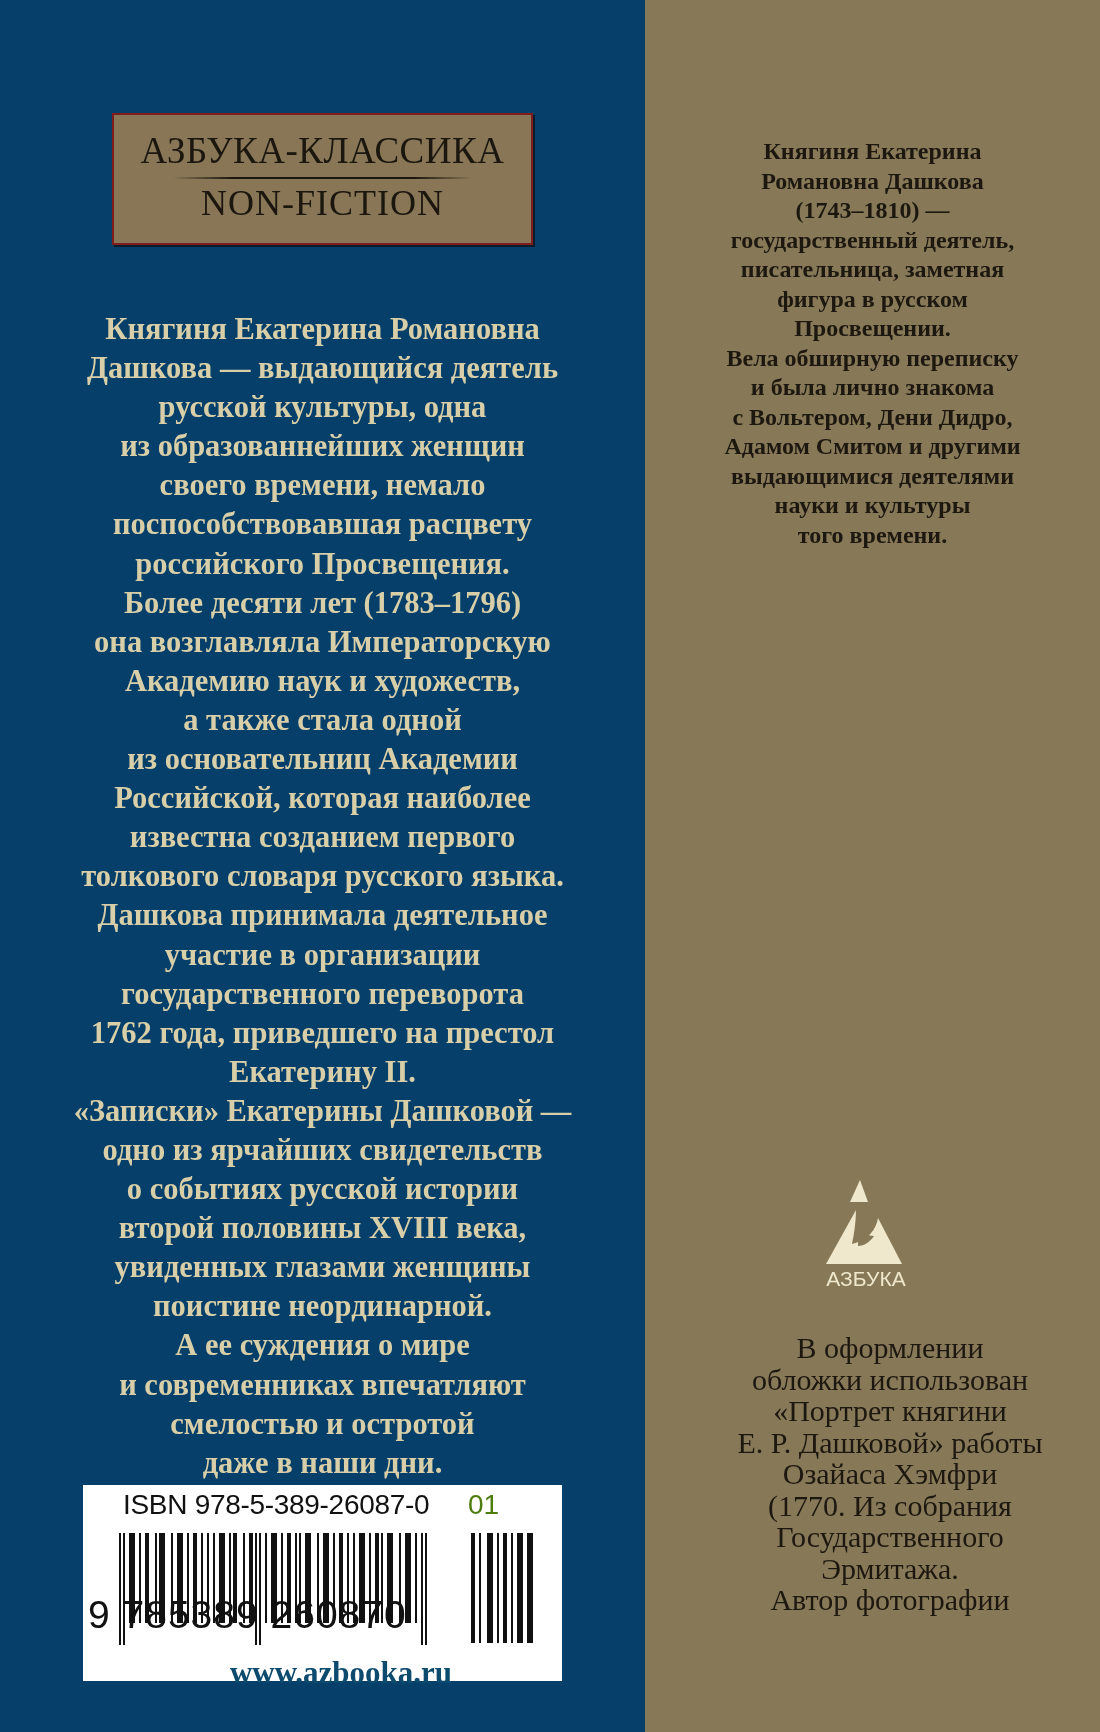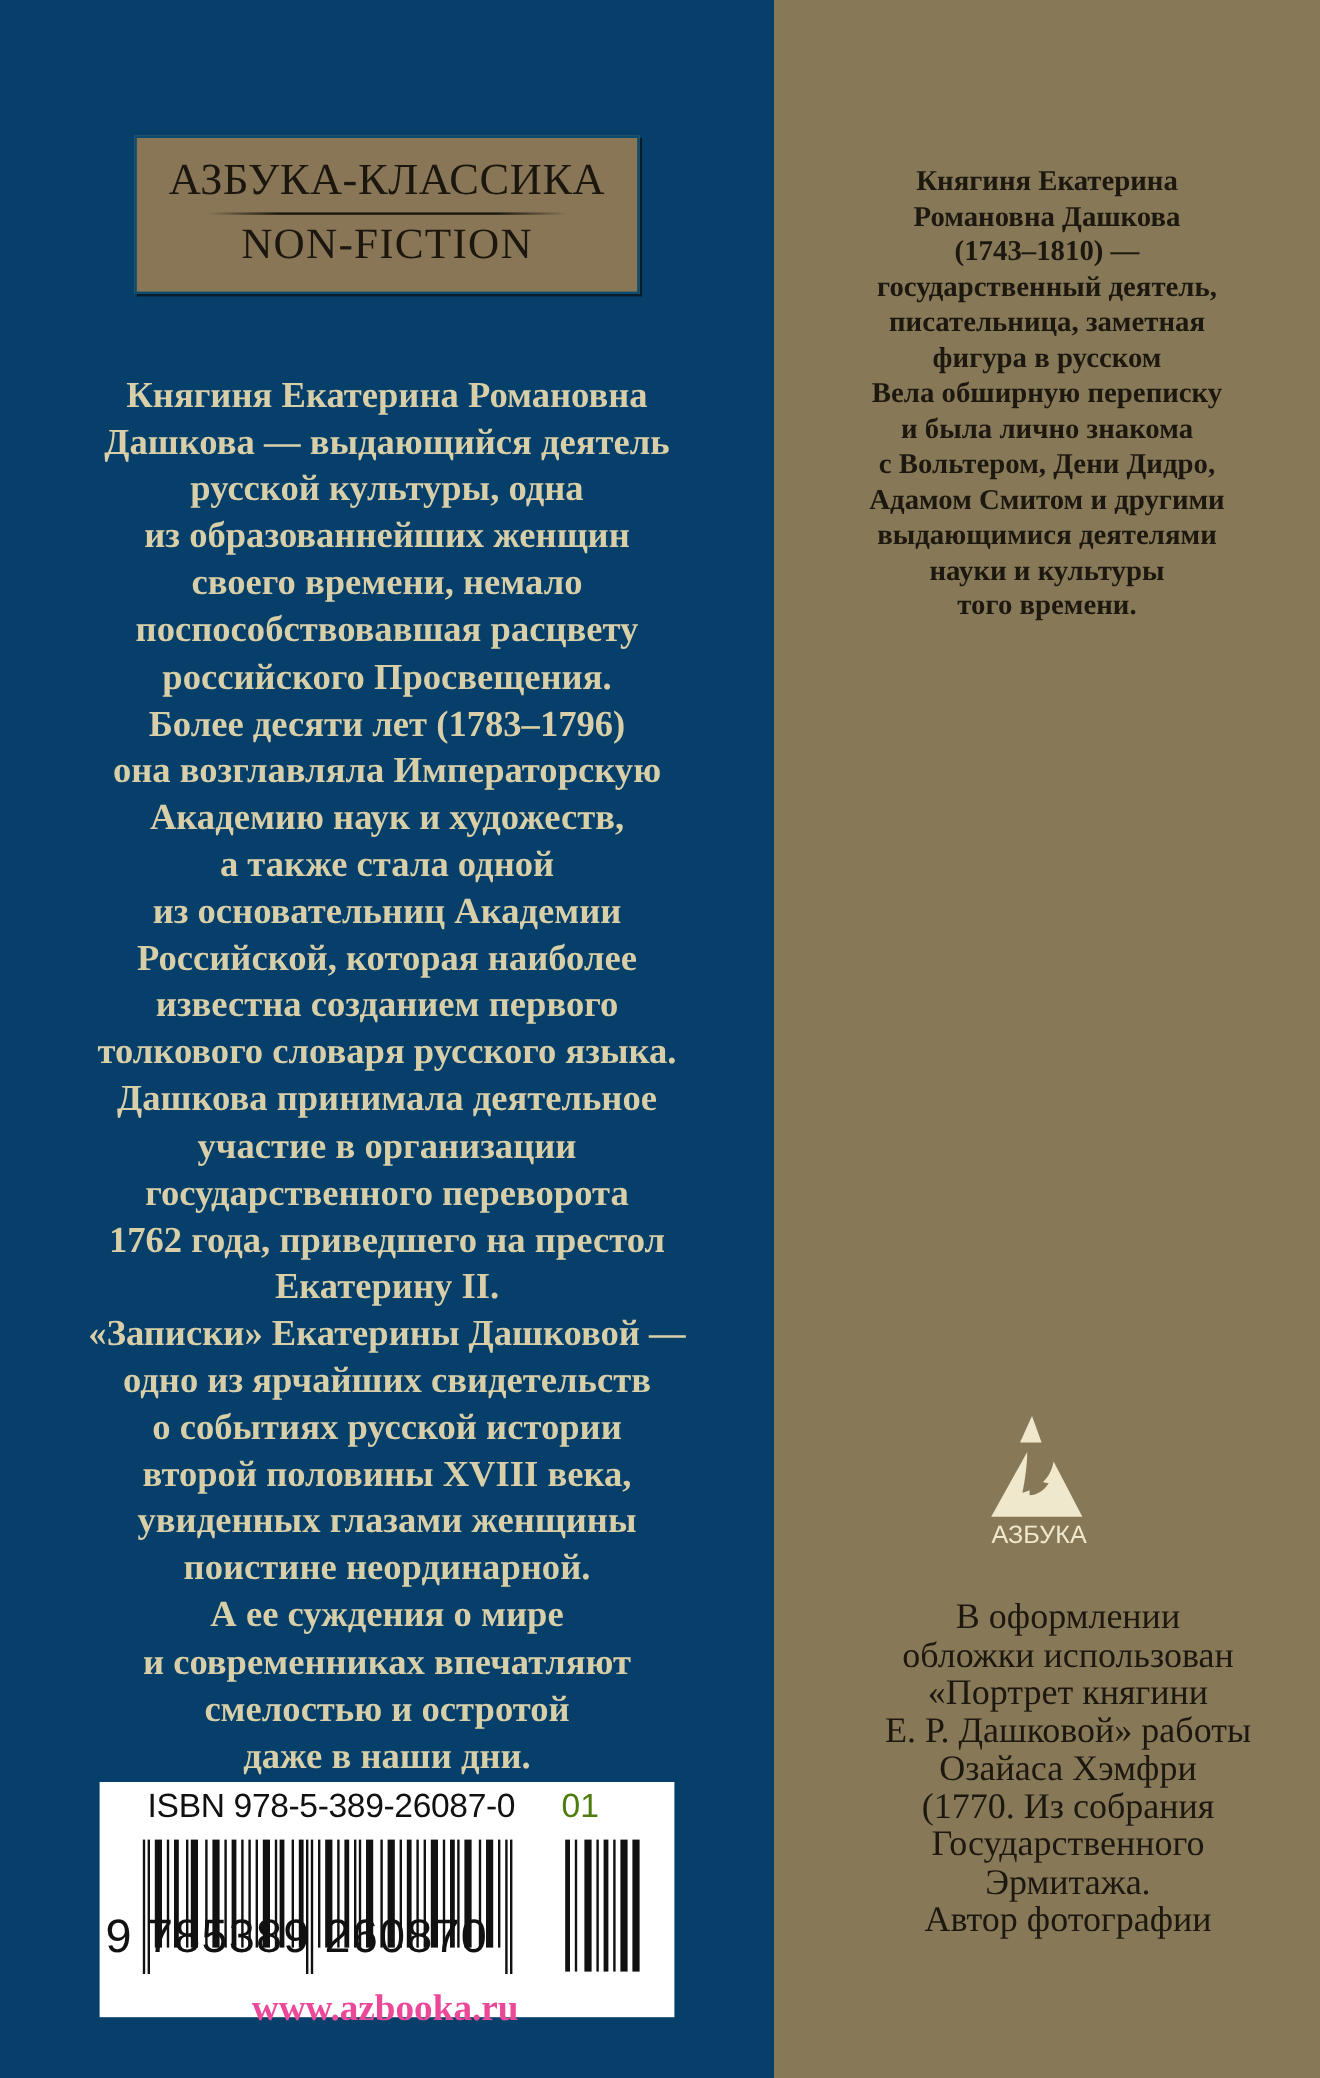--- a/index.html
+++ b/index.html
@@ -11,21 +11,21 @@
     position: absolute; left: 0; top: 0; width: 645px; height: 1732px;
     background: #053f6a;
   }
   .panel-right {
     position: absolute; left: 645px; top: 0; width: 455px; height: 1732px;
     background: #877858;
   }
   .series-box {
     position: absolute; left: 112px; top: 113px; width: 417px; height: 128px;
     background: #887656;
-    border: 2px solid #0c4a6e;
+    border: 2px solid #7f1d1d;
     box-shadow: 2px 2px 0 #0a1c2c;
     text-align: center;
     color: #1b160e;
   }
   .series-line1 {
     font-size: 37px; letter-spacing: 0.5px; margin-top: 16px; line-height: 40px;
   }
   .series-rule {
     width: 300px; height: 2px; margin: 6px auto 4px auto;
     background: linear-gradient(to right, transparent, #1b160e 20%, #1b160e 80%, transparent);
@@ -68,22 +68,22 @@
     font-family: "Liberation Sans", "DejaVu Sans", sans-serif;
     font-size: 28px; color: #4d7c0f;
   }
   .digits {
     position: absolute; left: 5px; top: 108px;
     font-family: "Liberation Sans", "DejaVu Sans", sans-serif;
     font-size: 39px; color: #111; letter-spacing: 1px; white-space: nowrap;
   }
   .bars { position: absolute; left: 0; top: 0; }
   .website {
-    position: absolute; left: 146px; width: 350px; top: 1653px;
-    text-align: center; color: #ec4899;
+    position: absolute; left: 166px; width: 350px; top: 1653px;
+    text-align: center; color: #0c4a6e;
     font-weight: bold; font-size: 31px; line-height: 40px;
   }
 </style>
 </head>
 <body>
 
 <div class="panel-left"></div>
 <div class="panel-right"></div>
 
 <div class="series-box">
@@ -125,20 +125,21 @@
     <span class="ln">даже в наши дни.</span>
   </div>
 
 <div class="bio" id="bio">
     <span class="ln">Княгиня Екатерина</span>
     <span class="ln">Романовна Дашкова</span>
     <span class="ln">(1743–1810) —</span>
     <span class="ln">государственный деятель,</span>
     <span class="ln">писательница, заметная</span>
     <span class="ln">фигура в русском</span>
+    <span class="ln">Просвещении.</span>
     <span class="ln">Вела обширную переписку</span>
     <span class="ln">и была лично знакома</span>
     <span class="ln">с Вольтером, Дени Дидро,</span>
     <span class="ln">Адамом Смитом и другими</span>
     <span class="ln">выдающимися деятелями</span>
     <span class="ln">науки и культуры</span>
     <span class="ln">того времени.</span>
   </div>
 
 <div class="logo">

